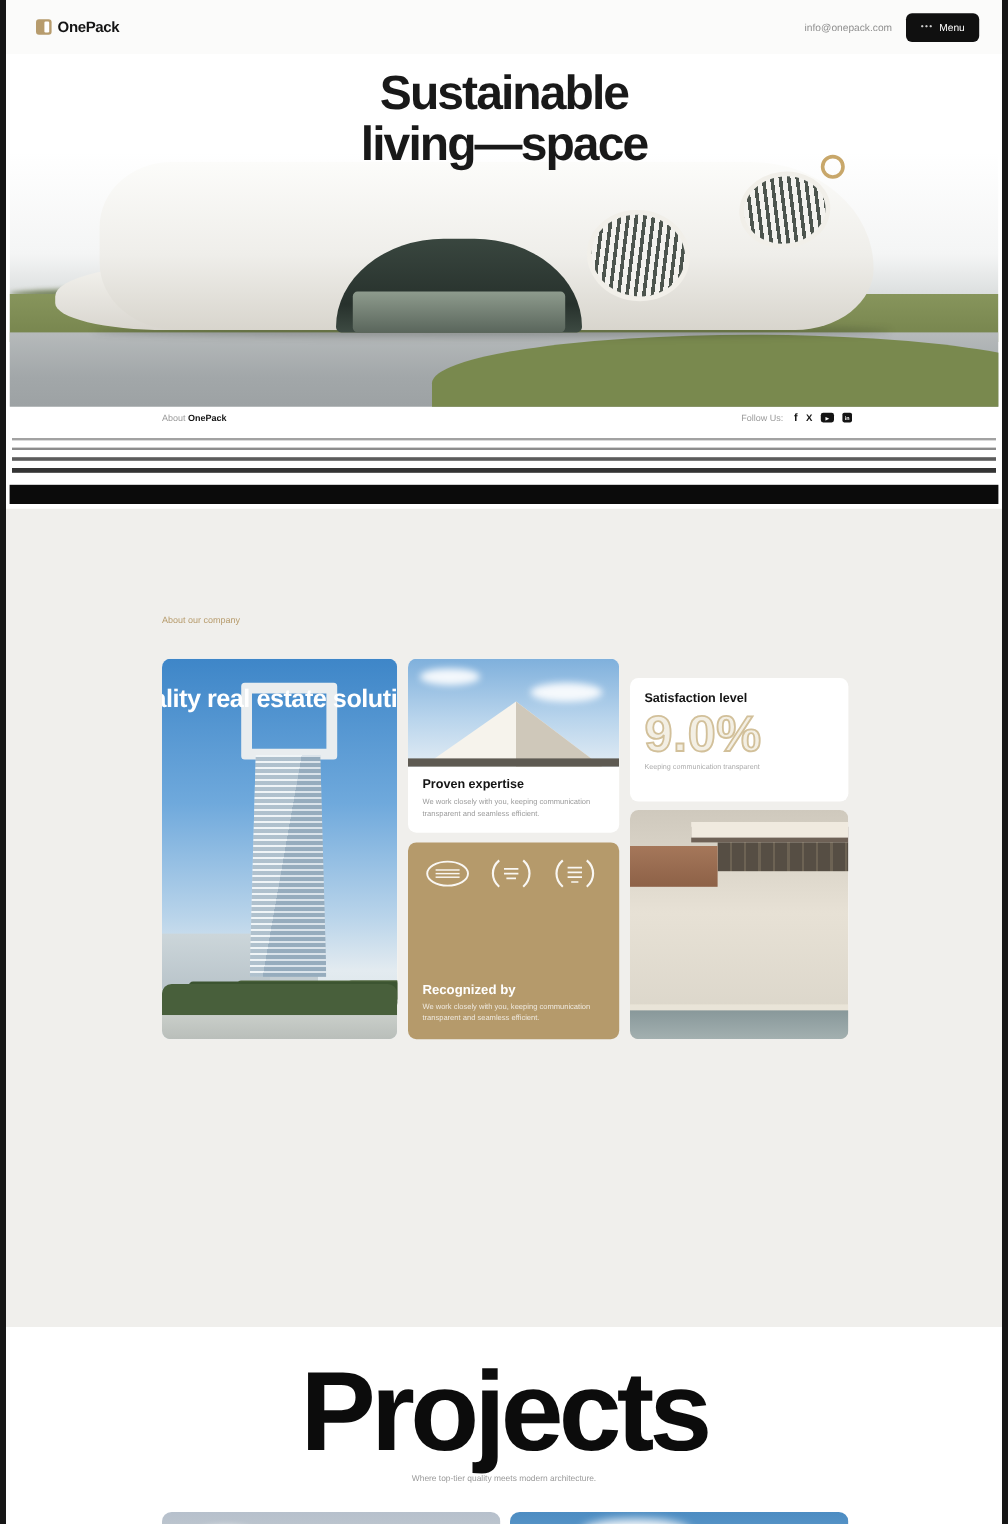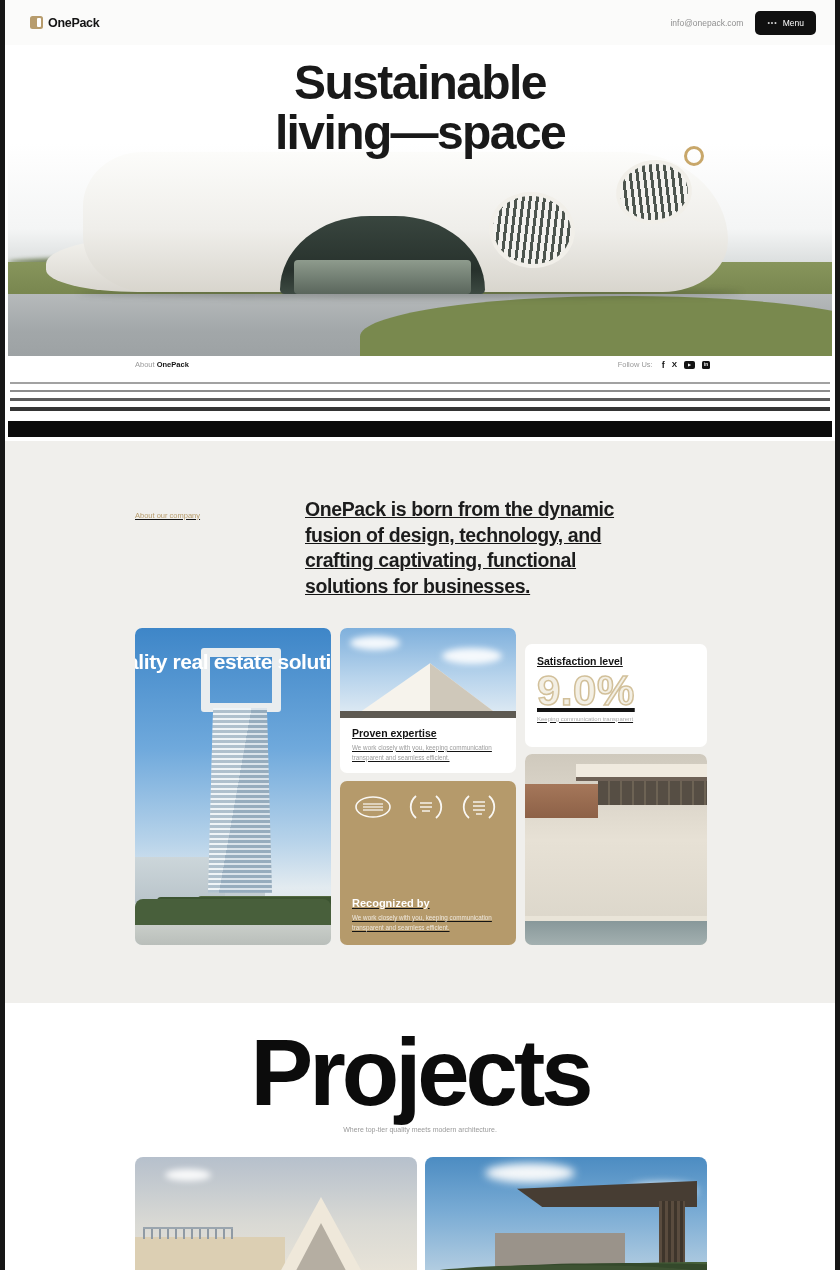--- a/index.html
+++ b/index.html
@@ -16,21 +16,21 @@
   .brand { display:flex; align-items:center; gap:5px; cursor:pointer; }
   .brand-icon { width:13px; height:13px; background:#b79c6d; border-radius:2.5px; position:relative; }
   .brand-icon span { position:absolute; right:2.5px; top:2px; width:4px; height:9px; background:#fff; border-radius:1px; }
   .brand-name { font-size:12.5px; font-weight:700; letter-spacing:-0.3px; }
   .header-right { display:flex; align-items:center; gap:12px; }
   .email { font-size:8.5px; color:#8f8f8f; cursor:pointer; }
   .menu-btn { background:#101010; color:#fff; border:none; border-radius:5px; padding:7px 12px; font-size:8.5px; font-family:inherit; display:flex; align-items:center; gap:5px; cursor:pointer; }
   .menu-btn .dots { font-size:7px; letter-spacing:1px; color:#cfcfcf; }
 
   
-  .hero-title { position:relative; z-index:5; text-align:center; margin-top:13px; font-size:48px; line-height:1.04; font-weight:700; letter-spacing:-1.6px; color:#191919; }
+  .hero-title { position:relative; z-index:5; text-align:center; margin-top:13px; font-size:40px; line-height:1.04; font-weight:700; letter-spacing:-1.6px; color:#191919; }
   .hero-figure { position:relative; margin:-14px 8px 0; height:212px; overflow:hidden; }
   .hf-sky { position:absolute; inset:0; background:linear-gradient(180deg,#ffffff 0%,#f4f5f5 40%,#d2d6d6 62%,#c5cac9 70%); }
   .hf-treeline { position:absolute; left:0; width:46%; top:112px; height:12px; background:#74825c; border-radius:50%; filter:blur(2px); }
   .hf-grass-back { position:absolute; left:0; right:0; top:118px; height:40px; background:linear-gradient(180deg,#87955c,#75834c); }
   .hf-pavement { position:absolute; left:0; right:0; top:150px; bottom:0; background:linear-gradient(180deg,#b6babb,#a2a7a9 60%,#9da2a4); }
   .hf-lawn { position:absolute; left:352px; right:-60px; top:152px; height:85px; background:#79894e; border-radius:100% 100% 0 0 / 95% 95% 0 0; }
   .hf-shadow { position:absolute; left:70px; right:90px; top:144px; height:10px; background:rgba(30,35,30,.25); border-radius:50%; filter:blur(3px); }
   .hf-bld-main { position:absolute; left:75px; top:8px; width:645px; height:140px; background:linear-gradient(180deg,#fcfcfa 0%,#efeeea 55%,#d8d5cd 100%); border-radius:64px 110px 70px 70px / 58px 95px 55px 60px; }
   .hf-bld-tail { position:absolute; left:38px; top:92px; width:230px; height:56px; background:linear-gradient(180deg,#f4f3ef,#d9d6cf); border-radius:50% 40% 30% 40%; }
   .hf-arch { position:absolute; left:272px; top:72px; width:205px; height:78px; background:linear-gradient(180deg,#39463f,#27312c 70%,#3d4a42); border-radius:100px 100px 5px 5px / 82px 82px 5px 5px; }
@@ -53,21 +53,21 @@
 
   
   .lines { padding:5px 10px 4px; background:#fff; }
   .lines .l1 { height:2px; background:#a2a2a2; margin-top:3px; }
   .lines .l2 { height:2px; background:#8c8c8c; margin-top:6px; }
   .lines .l3 { height:3px; background:#5c5c5c; margin-top:6px; }
   .lines .l4 { height:4px; background:#343434; margin-top:6px; }
   .lines .bar { height:16px; background:#0b0b0b; margin:10px -2px 0; }
 
   
-  .about { background:#f0efec; height:562px; padding-top:56px;text-decoration:underline; }
+  .about { background:#f0efec; height:682px; padding-top:74px; }
   .about-row { display:flex; padding:0 135px; }
   .about-label { width:170px; font-size:7.5px; color:#b79c6d; padding-top:14px; }
   .about-par { width:352px; font-size:19.5px; font-weight:700; letter-spacing:-0.4px; line-height:1.32; color:#1c1c1c; }
 
   .cards { display:flex; gap:9px; margin:28px 0 0 135px; width:572px; height:317px; }
   .card { border-radius:7px; overflow:hidden; position:relative; background:#fff; }
   .col1 { width:196px; } .col1 .card { height:100%; }
   .col2 { width:176px; display:flex; flex-direction:column; gap:8px; }
   .col3 { width:182px; display:flex; flex-direction:column; gap:7px; }
 
@@ -207,21 +207,20 @@
   <div class="l1"></div>
   <div class="l2"></div>
   <div class="l3"></div>
   <div class="l4"></div>
   <div class="bar"></div>
 </div>
 
 <div class="about">
   <div class="about-row">
     <div class="about-label">About our company</div>
-    <div class="about-par">OnePack is born from the dynamic fusion of design, technology, and crafting captivating, functional solutions for businesses.</div>
   </div>
 
   <div class="cards">
 
     <div class="col1">
       <div class="card">
         <div class="estate-sky"></div>
         <div class="low-bld"></div>
         <div class="low-bld2"></div>
         <div class="tower-frame"></div>

